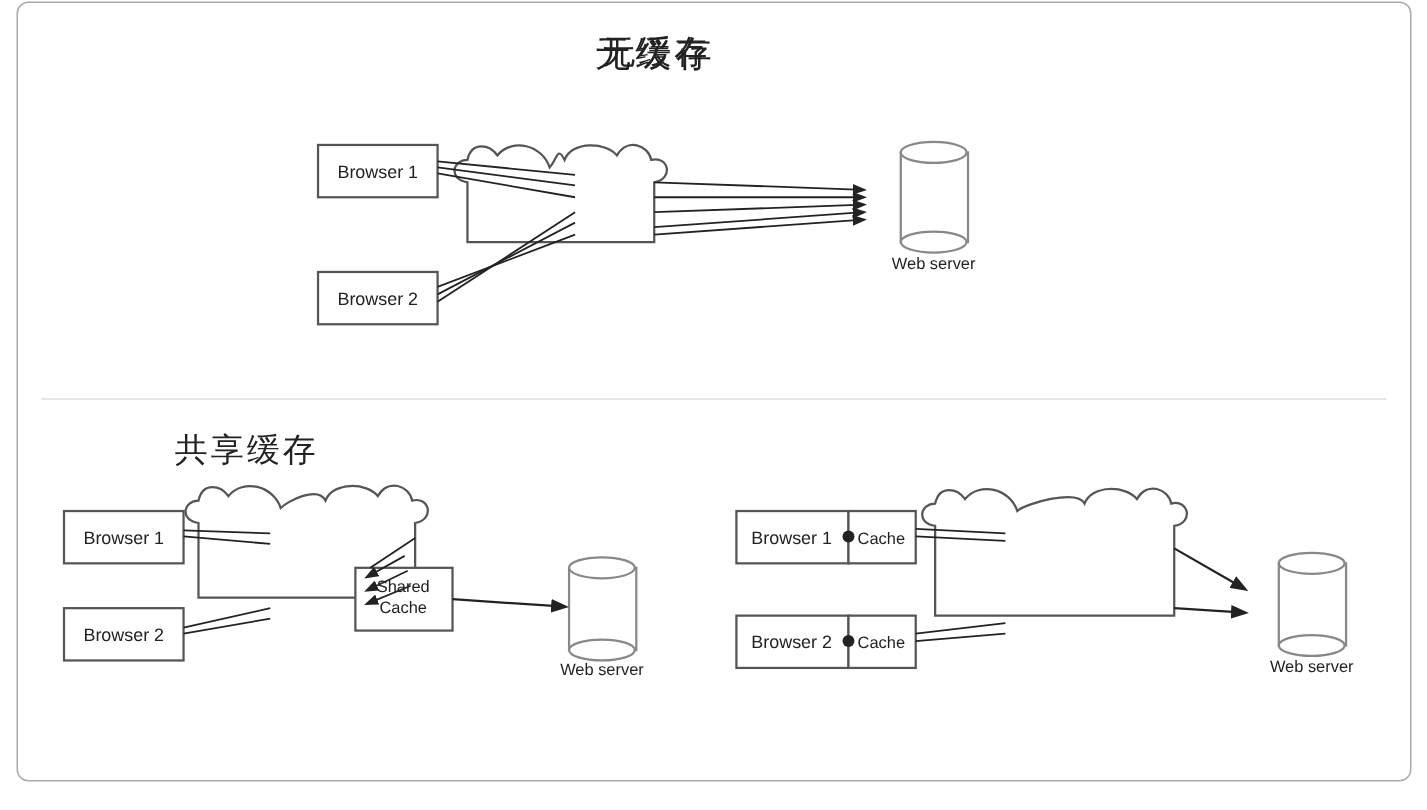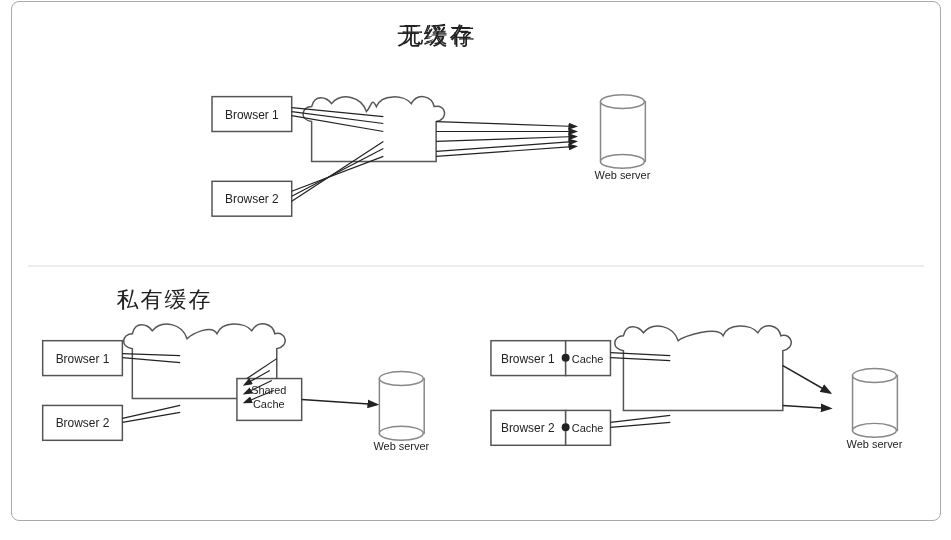--- a/index.html
+++ b/index.html
@@ -184,16 +184,16 @@
     <defs>
       <marker id="arrowhead" markerWidth="8" markerHeight="6" refX="6" refY="3" orient="auto">
         <polygon points="0 0, 8 3, 0 6" fill="#222"></polygon>
       </marker>
     </defs>
 
   </svg>
 
   <span class="section-title" style="left:385px; top:18px; font-size:24px; letter-spacing:3px;">无缓存</span>
 
-  <span class="section-title" style="left:105px; top:283px; font-size:22px; letter-spacing:2px;">私有缓存</span>
+  <span class="section-title" style="left:105px; top:283px; font-size:22px; letter-spacing:2px;">共享缓存</span>
 
 
 </div>
 
 </body></html>

